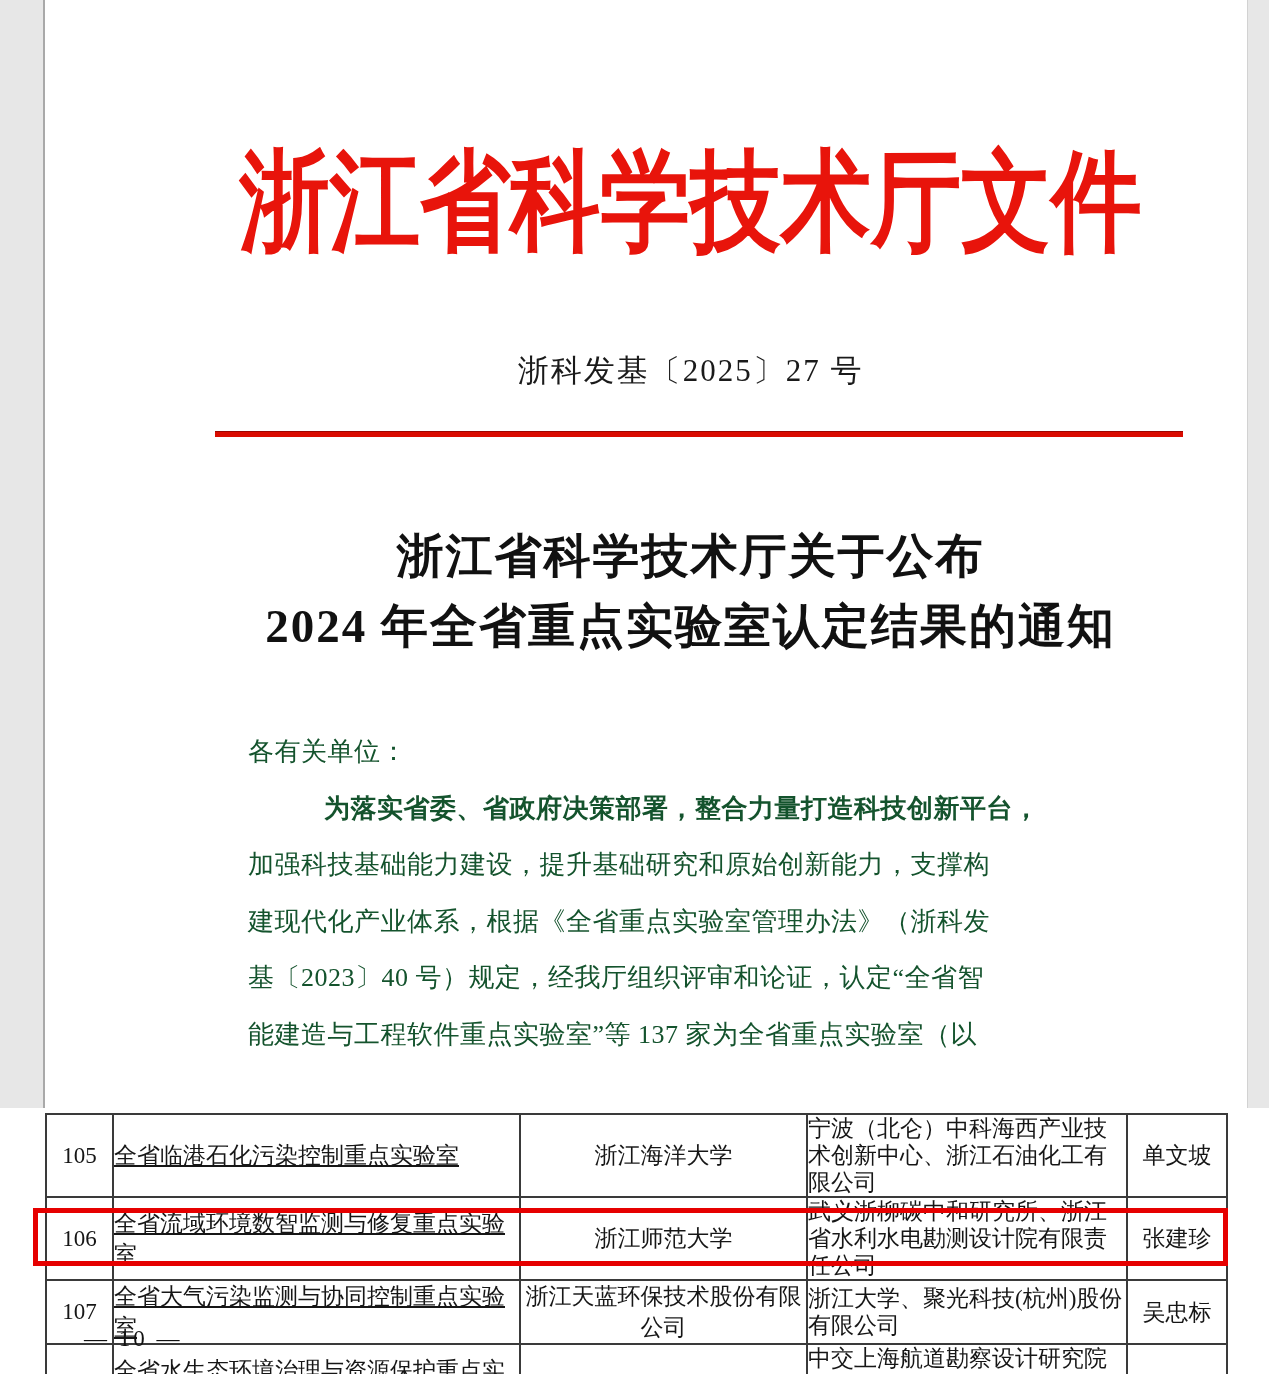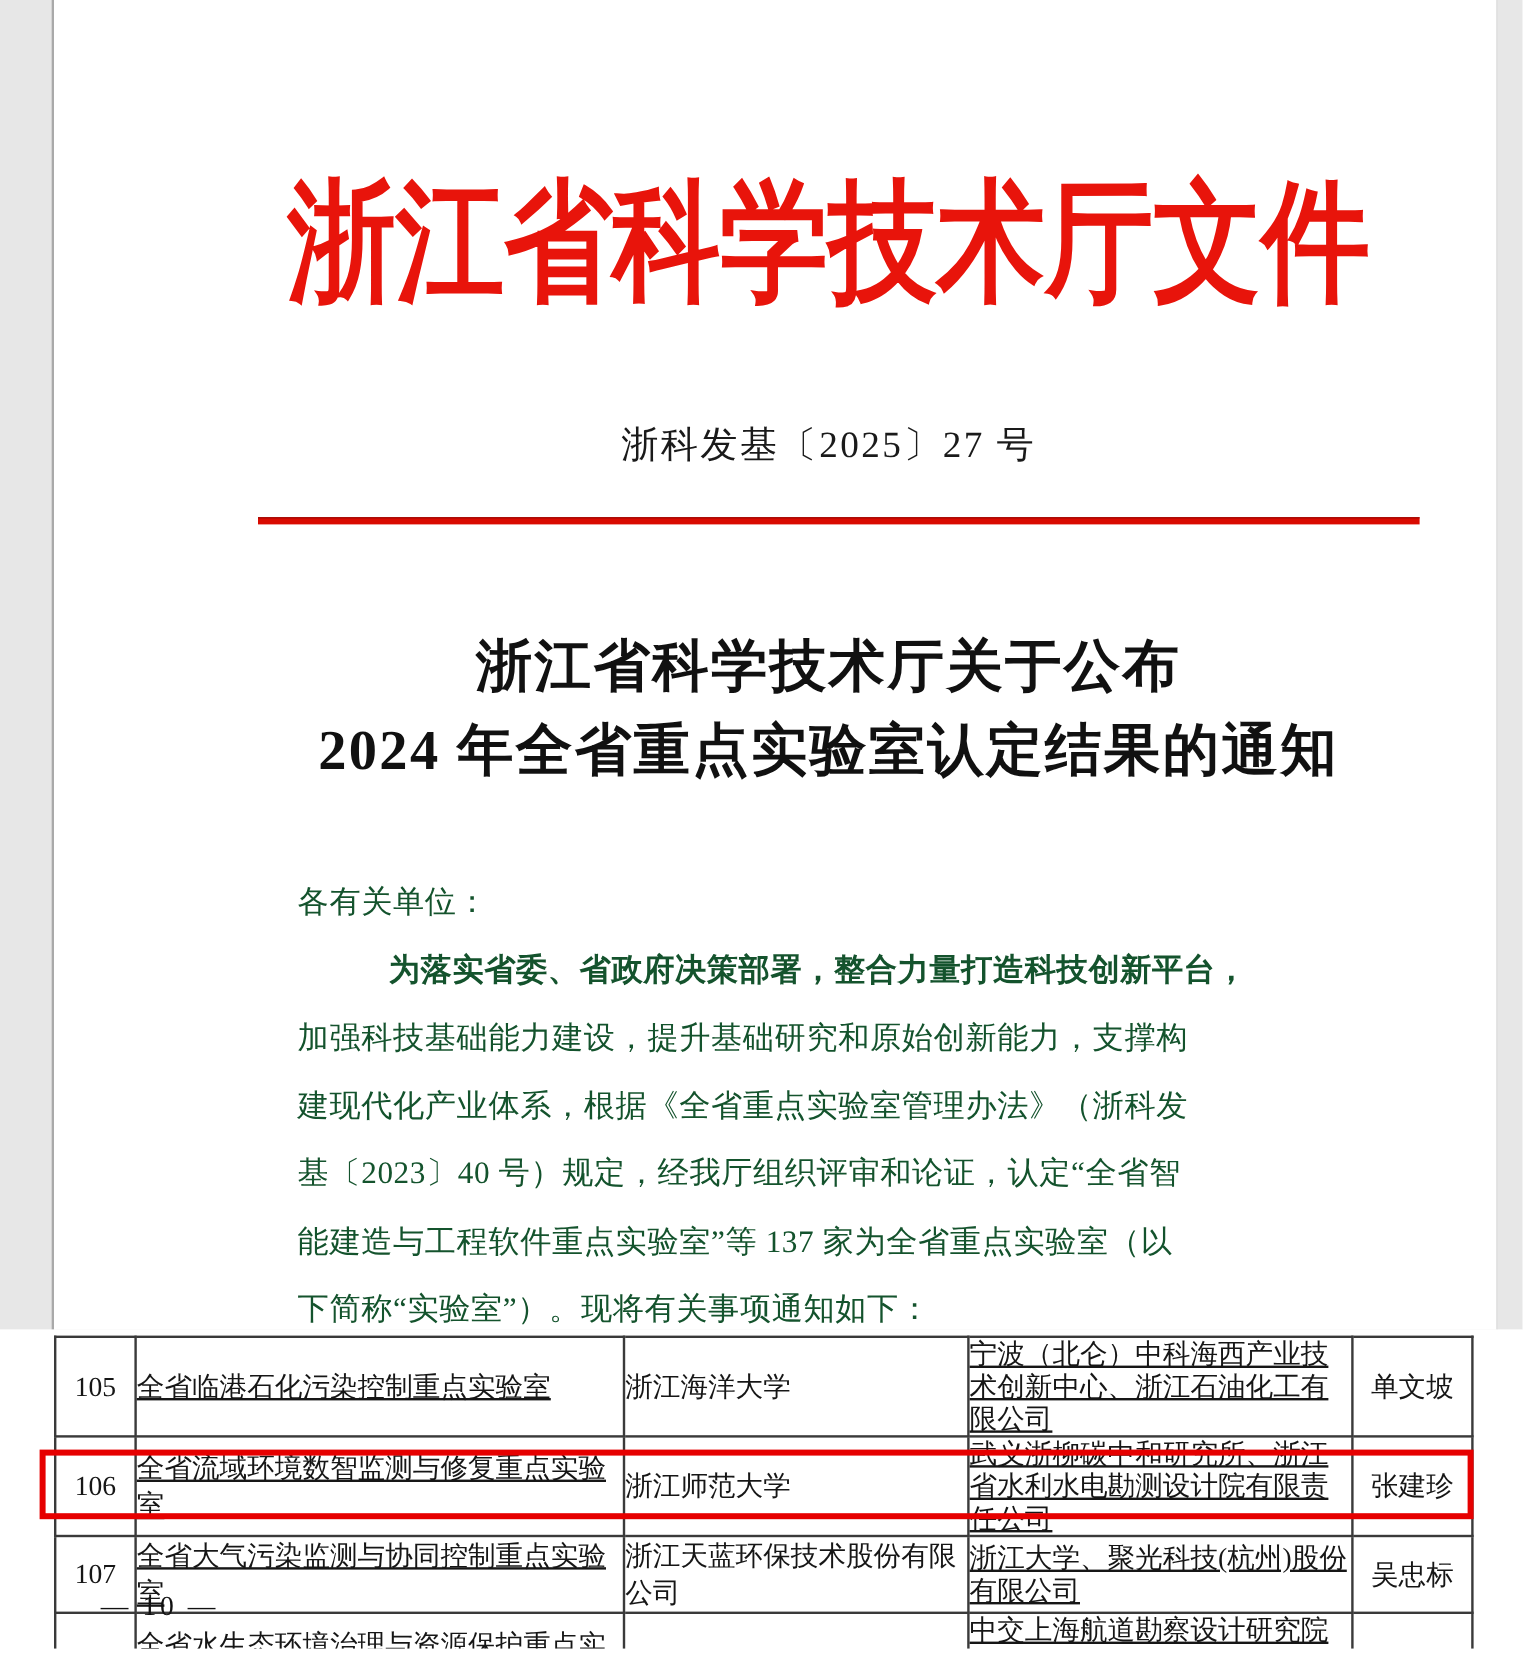--- a/index.html
+++ b/index.html
@@ -41,22 +41,22 @@
   
   .bottom-sheet{position:absolute;left:0;top:1108px;width:1269px;height:278px;background:#ffffff;}
   table.results{
     position:absolute;left:45px;top:5px;width:1171px;border-collapse:collapse;table-layout:fixed;
   }
   table.results td{
     border:2px solid #3a3a3a;font-size:23px;color:#161616;padding:0;vertical-align:middle;
   }
   td.c-no{width:65px;text-align:center;}
   td.c-lab{width:405px;padding-left:24px;text-decoration:underline;}
-  td.c-host{width:285px;padding-left:14px;}
-  td.c-partners{width:318px;font-size:22px;line-height:27px;padding:2px 6px 2px 12px;text-decoration:underline;}
+  td.c-host{width:285px;padding-left:14px;text-align:center;}
+  td.c-partners{width:318px;font-size:22px;line-height:27px;padding:2px 6px 2px 12px;}
   td.c-director{width:98px;text-align:center;}
   tr.r{height:50px;}
   .highlight-box{
     position:absolute;left:33px;top:100px;width:1195px;height:58px;
     border:5px solid #e60000;box-sizing:border-box;pointer-events:none;z-index:5;
   }
   .page-number{
     position:absolute;left:84px;top:218px;font-size:23px;color:#111;
     letter-spacing:3px;white-space:pre;
   }
@@ -75,21 +75,20 @@
     <div class="main-title l1">浙江省科学技术厅关于公布</div>
     <div class="main-title l2">2024 年全省重点实验室认定结果的通知</div>
 
     <div class="body-block">
       <div class="body-line">各有关单位：</div>
       <div class="body-line indent">为落实省委、省政府决策部署，整合力量打造科技创新平台，</div>
       <div class="body-line">加强科技基础能力建设，提升基础研究和原始创新能力，支撑构</div>
       <div class="body-line">建现代化产业体系，根据《全省重点实验室管理办法》（浙科发</div>
       <div class="body-line">基〔2023〕40 号）规定，经我厅组织评审和论证，认定“全省智</div>
       <div class="body-line">能建造与工程软件重点实验室”等 137 家为全省重点实验室（以</div>
-      <div class="body-line">下简称“实验室”）。现将有关事项通知如下：</div>
     </div>
   </div>
 
   <div class="bottom-sheet">
     <table class="results">
       <tbody>
         <tr class="r">
           <td class="c-no">105</td>
           <td class="c-lab">全省临港石化污染控制重点实验室</td>
           <td class="c-host">浙江海洋大学</td>

